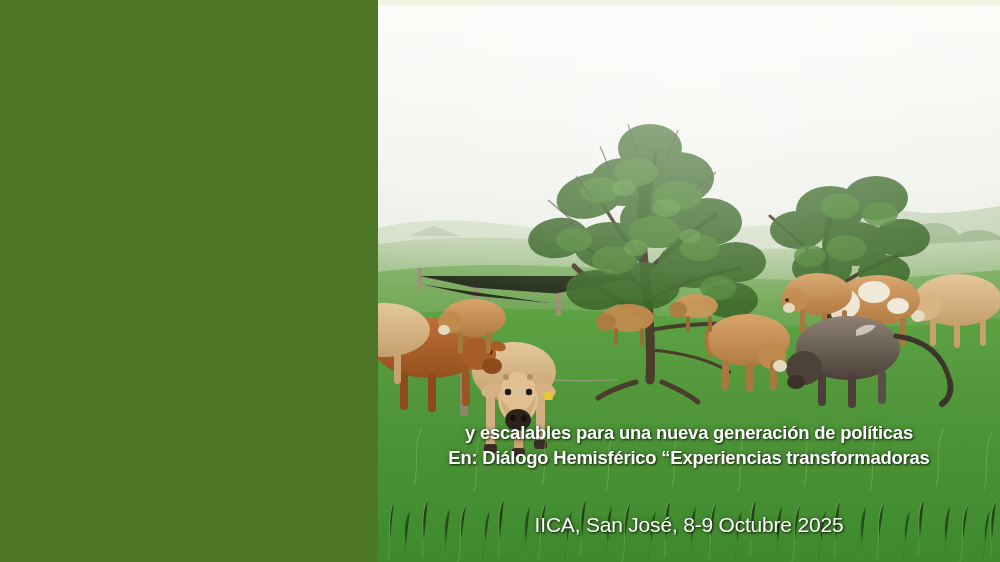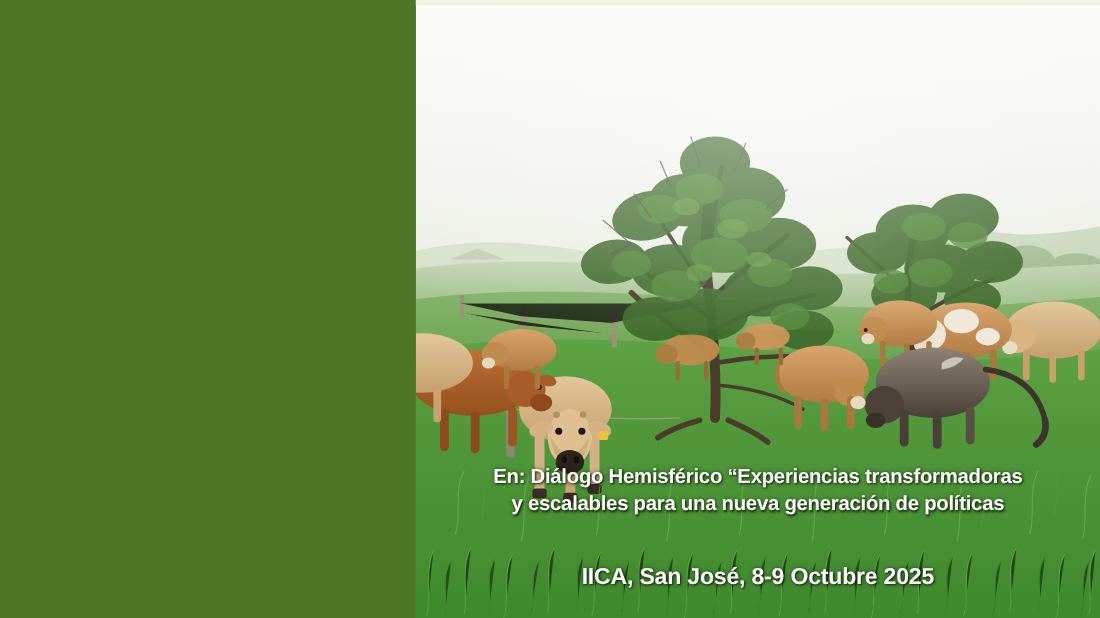--- a/index.html
+++ b/index.html
@@ -122,21 +122,21 @@
     position: absolute;
     left: 378px;
     top: 513px;
     width: 622px;
     text-align: center;
     z-index: 8;
   }
   .venue-line {
     color: #ffffff;
     font-size: 21px;
-    font-weight: bold;
+    font-weight: normal;
     letter-spacing: -0.2px;
     text-shadow: 1px 1px 2px rgba(15,30,5,0.85), 0 0 4px rgba(15,30,5,0.5);
     white-space: nowrap;
   }
 </style>
 </head>
 <body>
 
 <div class="slide">
 
@@ -550,21 +550,21 @@
           <path d="M492 492 C498 470 490 450 500 432"></path>
         <path d="M558 486 C564 466 556 446 566 428"></path>
           <path d="M606 490 C612 470 604 450 614 432"></path>
       </g>
     </svg>
   </div>
 
   <div class="top-strip"></div>
 
   <div class="caption-block">
+    <div class="caption-line">y escalables para una nueva generación de políticas</div>
     <div class="caption-line">En: Diálogo Hemisférico “Experiencias transformadoras</div>
-    <div class="caption-line">y escalables para una nueva generación de políticas</div>
   </div>
 
   <div class="venue-block">
     <div class="venue-line">IICA, San José, 8-9 Octubre 2025</div>
   </div>
 
 </div>
 
 </body></html>

